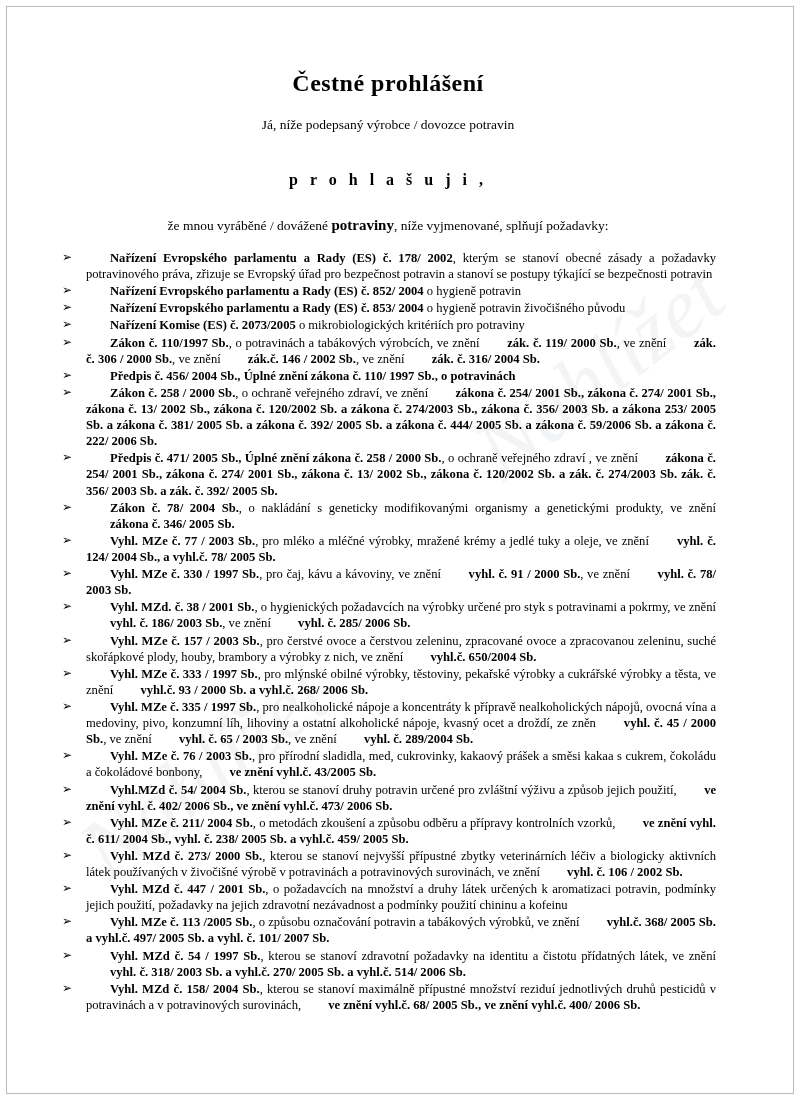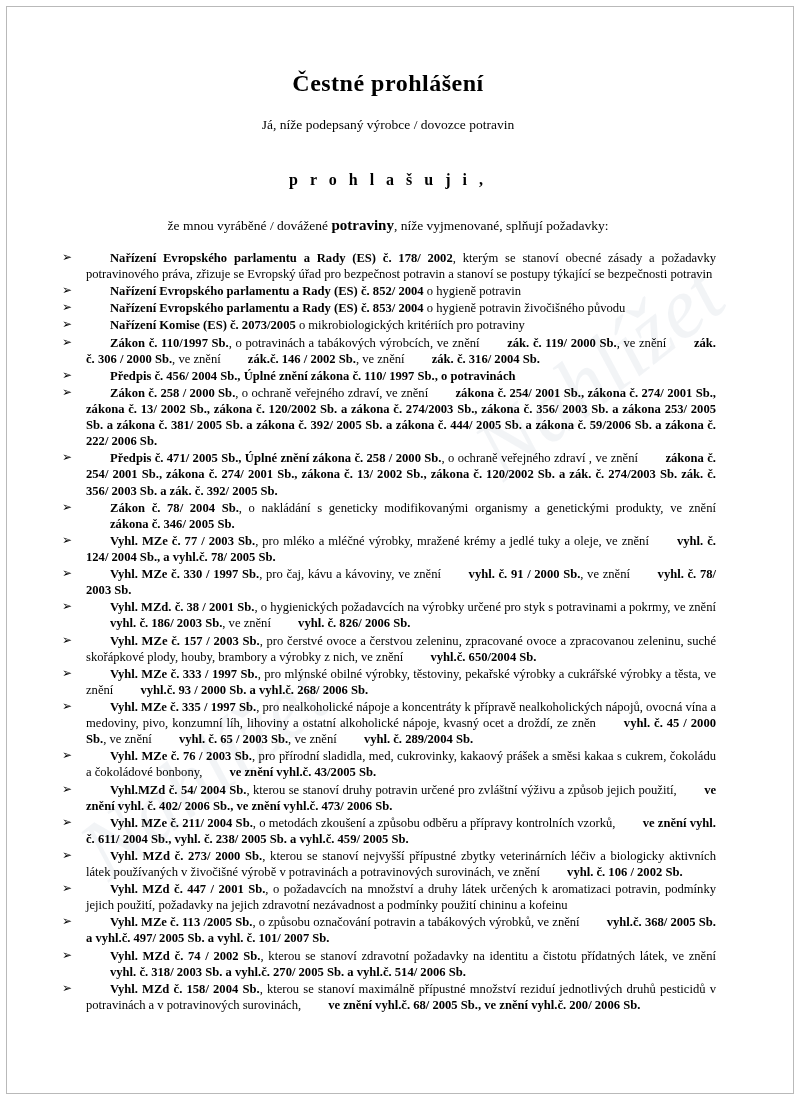--- a/index.html
+++ b/index.html
@@ -153,28 +153,28 @@
         <li><span class="bullet">➢</span><span><b>Nařízení Evropského parlamentu a Rady (ES) č. 852/ 2004</b> o hygieně potravin</span></li>
         <li><span class="bullet">➢</span><span><b>Nařízení Evropského parlamentu a Rady (ES) č. 853/ 2004</b> o hygieně potravin živočišného původu</span></li>
         <li><span class="bullet">➢</span><span><b>Nařízení Komise (ES) č. 2073/2005</b> o mikrobiologických kritériích pro potraviny</span></li>
         <li><span class="bullet">➢</span><span><b>Zákon č. 110/1997 Sb.</b>, o potravinách a tabákových výrobcích, ve znění <b>zák. č. 119/ 2000 Sb.</b>, ve znění <b>zák. č. 306 / 2000 Sb.</b>, ve znění <b>zák.č. 146 / 2002 Sb.</b>, ve znění <b>zák. č. 316/ 2004 Sb.</b></span></li>
         <li><span class="bullet">➢</span><span><b>Předpis č. 456/ 2004 Sb., Úplné znění zákona č. 110/ 1997 Sb., o potravinách</b></span></li>
         <li><span class="bullet">➢</span><span><b>Zákon č. 258 / 2000 Sb.</b>, o ochraně veřejného zdraví, ve znění <b>zákona č. 254/ 2001 Sb., zákona č. 274/ 2001 Sb., zákona č. 13/ 2002 Sb., zákona č. 120/2002 Sb. a zákona č. 274/2003 Sb., zákona č. 356/ 2003 Sb. a zákona 253/ 2005 Sb. a zákona č. 381/ 2005 Sb. a zákona č. 392/ 2005 Sb. a zákona č. 444/ 2005 Sb. a zákona č. 59/2006 Sb. a zákona č. 222/ 2006 Sb.</b></span></li>
         <li><span class="bullet">➢</span><span><b>Předpis č. 471/ 2005 Sb., Úplné znění zákona č. 258 / 2000 Sb.</b>, o ochraně veřejného zdraví , ve znění <b>zákona č. 254/ 2001 Sb., zákona č. 274/ 2001 Sb., zákona č. 13/ 2002 Sb., zákona č. 120/2002 Sb. a zák. č. 274/2003 Sb. zák. č. 356/ 2003 Sb. a zák. č. 392/ 2005 Sb.</b></span></li>
         <li><span class="bullet">➢</span><span><b>Zákon č. 78/ 2004 Sb.</b>, o nakládání s geneticky modifikovanými organismy a genetickými produkty, ve znění <b>zákona č. 346/ 2005 Sb.</b></span></li>
         <li><span class="bullet">➢</span><span><b>Vyhl. MZe č. 77 / 2003 Sb.</b>, pro mléko a mléčné výrobky, mražené krémy a jedlé tuky a oleje, ve znění <b>vyhl. č. 124/ 2004 Sb., a vyhl.č. 78/ 2005 Sb.</b></span></li>
         <li><span class="bullet">➢</span><span><b>Vyhl. MZe č. 330 / 1997 Sb.</b>, pro čaj, kávu a kávoviny, ve znění <b>vyhl. č. 91 / 2000 Sb.</b>, ve znění <b>vyhl. č. 78/ 2003 Sb.</b></span></li>
-        <li><span class="bullet">➢</span><span><b>Vyhl. MZd. č. 38 / 2001 Sb.</b>, o hygienických požadavcích na výrobky určené pro styk s potravinami a pokrmy, ve znění <b>vyhl. č. 186/ 2003 Sb.</b>, ve znění <b>vyhl. č. 826/ 2006 Sb.</b></span></li>
+        <li><span class="bullet">➢</span><span><b>Vyhl. MZd. č. 38 / 2001 Sb.</b>, o hygienických požadavcích na výrobky určené pro styk s potravinami a pokrmy, ve znění <b>vyhl. č. 186/ 2003 Sb.</b>, ve znění <b>vyhl. č. 285/ 2006 Sb.</b></span></li>
         <li><span class="bullet">➢</span><span><b>Vyhl. MZe č. 157 / 2003 Sb.</b>, pro čerstvé ovoce a čerstvou zeleninu, zpracované ovoce a zpracovanou zeleninu, suché skořápkové plody, houby, brambory a výrobky z nich, ve znění <b>vyhl.č. 650/2004 Sb.</b></span></li>
         <li><span class="bullet">➢</span><span><b>Vyhl. MZe č. 333 / 1997 Sb.</b>, pro mlýnské obilné výrobky, těstoviny, pekařské výrobky a cukrářské výrobky a těsta, ve znění <b>vyhl.č. 93 / 2000 Sb. a vyhl.č. 268/ 2006 Sb.</b></span></li>
         <li><span class="bullet">➢</span><span><b>Vyhl. MZe č. 335 / 1997 Sb.</b>, pro nealkoholické nápoje a koncentráty k přípravě nealkoholických nápojů, ovocná vína a medoviny, pivo, konzumní líh, lihoviny a ostatní alkoholické nápoje, kvasný ocet a droždí, ze zněn <b>vyhl. č. 45 / 2000 Sb.</b>, ve znění <b>vyhl. č. 65 / 2003 Sb.</b>, ve znění <b>vyhl. č. 289/2004 Sb.</b></span></li>
         <li><span class="bullet">➢</span><span><b>Vyhl. MZe č. 76 / 2003 Sb.</b>, pro přírodní sladidla, med, cukrovinky, kakaový prášek a směsi kakaa s cukrem, čokoládu a čokoládové bonbony, <b>ve znění vyhl.č. 43/2005 Sb.</b></span></li>
         <li><span class="bullet">➢</span><span><b>Vyhl.MZd č. 54/ 2004 Sb.</b>, kterou se stanoví druhy potravin určené pro zvláštní výživu a způsob jejich použití, <b>ve znění vyhl. č. 402/ 2006 Sb., ve znění vyhl.č. 473/ 2006 Sb.</b></span></li>
         <li><span class="bullet">➢</span><span><b>Vyhl. MZe č. 211/ 2004 Sb.</b>, o metodách zkoušení a způsobu odběru a přípravy kontrolních vzorků, <b>ve znění vyhl. č. 611/ 2004 Sb., vyhl. č. 238/ 2005 Sb. a vyhl.č. 459/ 2005 Sb.</b></span></li>
         <li><span class="bullet">➢</span><span><b>Vyhl. MZd č. 273/ 2000 Sb.</b>, kterou se stanoví nejvyšší přípustné zbytky veterinárních léčiv a biologicky aktivních látek používaných v živočišné výrobě v potravinách a potravinových surovinách, ve znění <b>vyhl. č. 106 / 2002 Sb.</b></span></li>
         <li><span class="bullet">➢</span><span><b>Vyhl. MZd č. 447 / 2001 Sb.</b>, o požadavcích na množství a druhy látek určených k aromatizaci potravin, podmínky jejich použití, požadavky na jejich zdravotní nezávadnost a podmínky použití chininu a kofeinu</span></li>
         <li><span class="bullet">➢</span><span><b>Vyhl. MZe č. 113 /2005 Sb.</b>, o způsobu označování potravin a tabákových výrobků, ve znění <b>vyhl.č. 368/ 2005 Sb. a vyhl.č. 497/ 2005 Sb. a vyhl. č. 101/ 2007 Sb.</b></span></li>
-        <li><span class="bullet">➢</span><span><b>Vyhl. MZd č. 74 / 2002 Sb.</b>, kterou se stanoví zdravotní požadavky na identitu a čistotu přídatných látek, ve znění <b>vyhl. č. 318/ 2003 Sb. a vyhl.č. 270/ 2005 Sb. a vyhl.č. 514/ 2006 Sb.</b></span></li>
-        <li><span class="bullet">➢</span><span><b>Vyhl. MZd č. 158/ 2004 Sb.</b>, kterou se stanoví maximálně přípustné množství reziduí jednotlivých druhů pesticidů v potravinách a v potravinových surovinách, <b>ve znění vyhl.č. 68/ 2005 Sb., ve znění vyhl.č. 200/ 2006 Sb.</b></span></li>
+        <li><span class="bullet">➢</span><span><b>Vyhl. MZd č. 54 / 1997 Sb.</b>, kterou se stanoví zdravotní požadavky na identitu a čistotu přídatných látek, ve znění <b>vyhl. č. 318/ 2003 Sb. a vyhl.č. 270/ 2005 Sb. a vyhl.č. 514/ 2006 Sb.</b></span></li>
+        <li><span class="bullet">➢</span><span><b>Vyhl. MZd č. 158/ 2004 Sb.</b>, kterou se stanoví maximálně přípustné množství reziduí jednotlivých druhů pesticidů v potravinách a v potravinových surovinách, <b>ve znění vyhl.č. 68/ 2005 Sb., ve znění vyhl.č. 400/ 2006 Sb.</b></span></li>
       </ul>
 
   </div>
 </div>
 
 </body></html>

